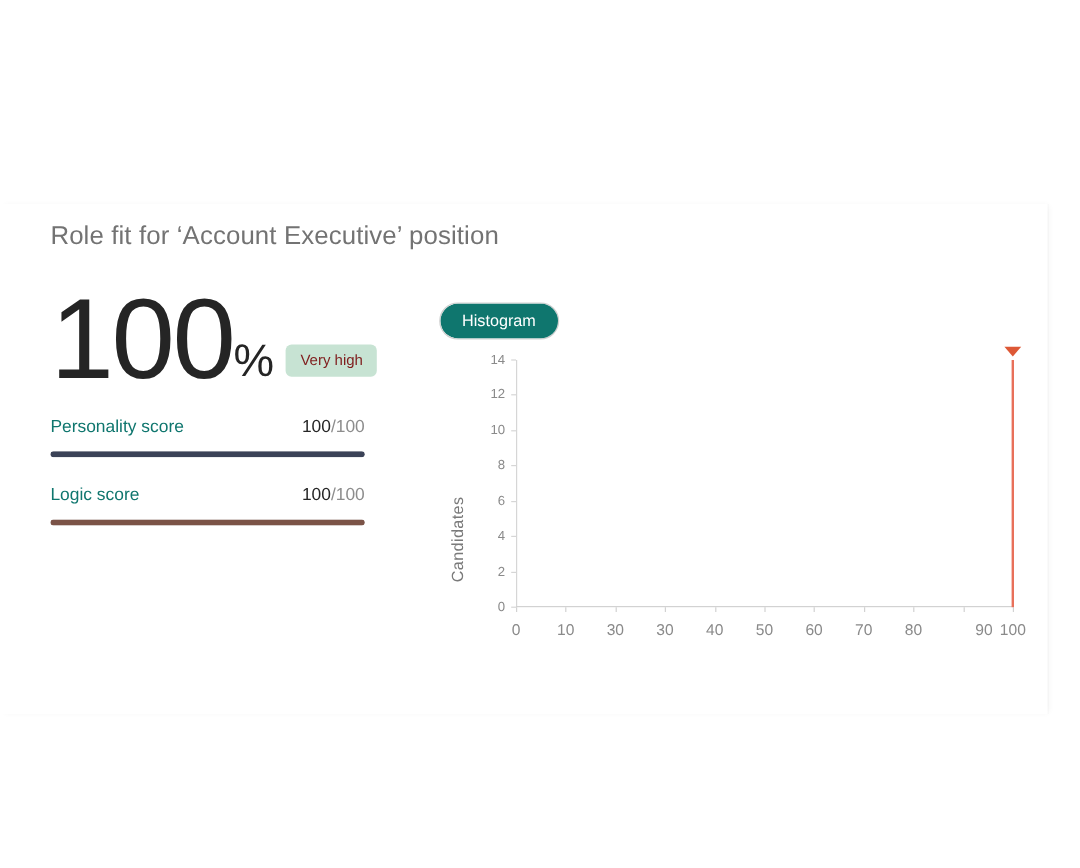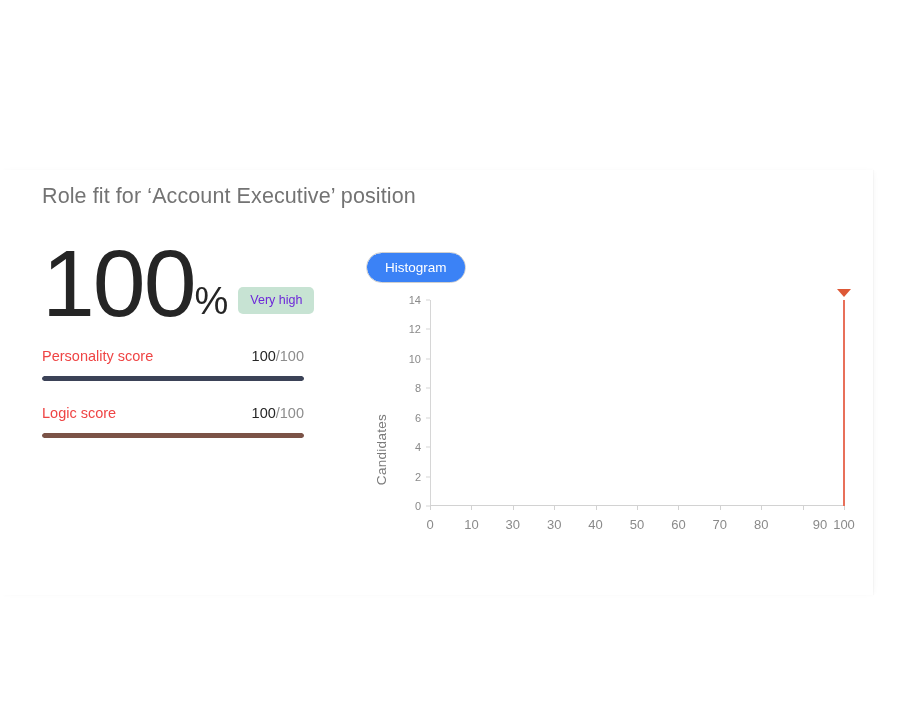--- a/index.html
+++ b/index.html
@@ -72,21 +72,21 @@
     color: #252525;
     line-height: 1;
     position: relative;
     top: -4px;
     letter-spacing: -1px;
   }
 
   .badge {
     display: inline-block;
     background: #c7e3d3;
-    color: #6d28d9;
+    color: #7f1d1d;
     font-size: 12.5px;
     border-radius: 5px;
     padding: 7px 12px 8px 12px;
     line-height: 1;
     white-space: nowrap;
     position: relative;
     top: -10px;
     margin-left: 11px;
   }
 
@@ -95,21 +95,21 @@
 
   .score-row-head {
     display: flex;
     justify-content: space-between;
     align-items: baseline;
     margin-bottom: 12px;
   }
 
   .score-label {
     font-size: 14.5px;
-    color: #ef4444;
+    color: #0f766e;
   }
 
   .score-value {
     font-size: 14.5px;
     color: #262626;
   }
   .score-value .denom { color: #8d8d8d; }
 
   .bar-track {
     width: 262px;
@@ -154,21 +154,21 @@
     align-items: center;
     justify-content: center;
     cursor: pointer;
     color: #343434;
     background: #ffffff;
     border: none;
     font-family: "Liberation Sans", sans-serif;
     white-space: nowrap;
   }
   .seg-btn.active {
-    background: #3b82f6;
+    background: #0f766e;
     color: #ffffff;
     border-radius: 17px 0 0 17px;
   }
 
   
   .plot-wrap {
     position: absolute;
     left: 0;
     top: 62px;
     width: 510px;

